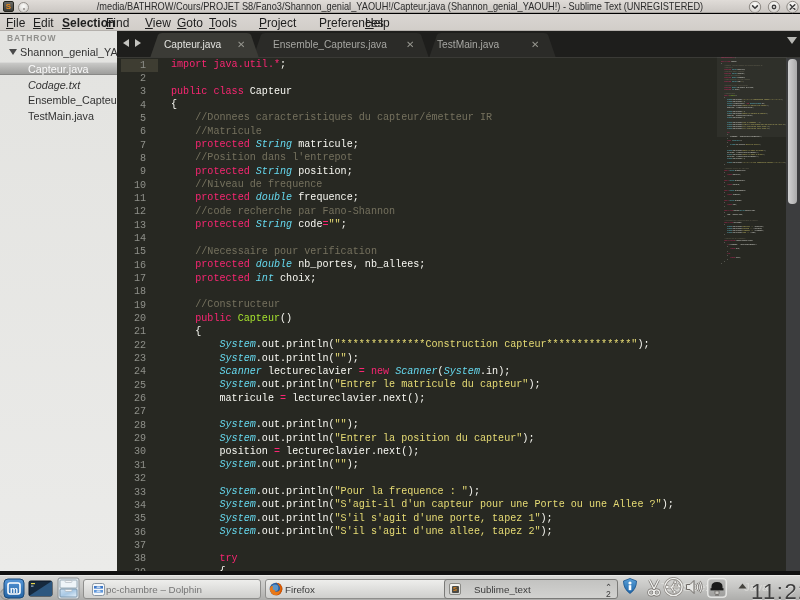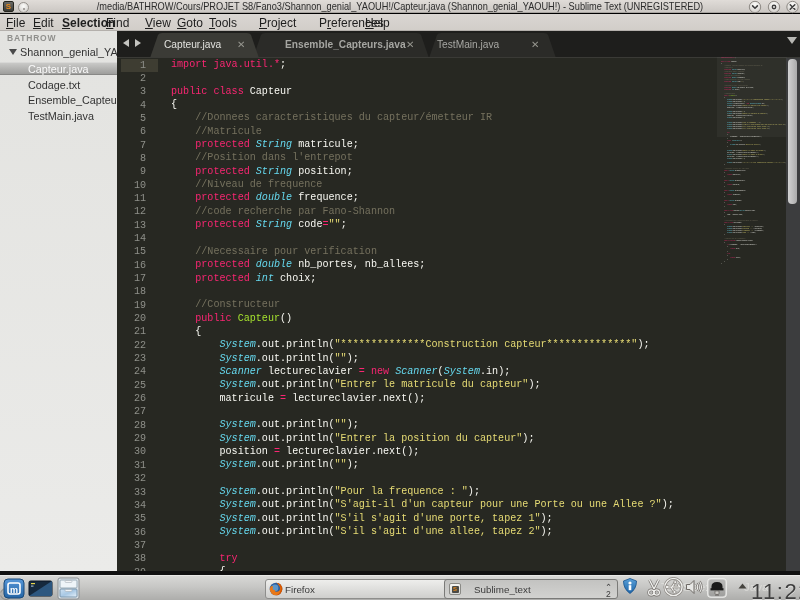--- a/index.html
+++ b/index.html
@@ -98,39 +98,39 @@
  <div class="mi" style="left:243px;margin-left:16px;"><u>P</u>roject</div>
  <div class="mi" style="left:295px;padding-left:24px;">P<u>r</u>eferences</div>
  <div class="mi" style="left:365px;"><u>H</u>elp</div>
 </div>
 
 <div id="sidebar">
  <div id="folders-h">BATHROW</div>
  <div class="srow" style="top:15px;"><span style="display:inline-block;margin-left:9px;width:0;height:0;border-left:4px solid transparent;border-right:4px solid transparent;border-top:6px solid #4a4a4a;vertical-align:1px;"></span><span style="margin-left:3px;">Shannon_genial_YAOUH</span></div>
  <div id="sel-row"></div>
  <div class="srow" style="top:31.5px;left:28px;color:#fbfbfb;">Capteur.java</div>
- <div class="srow" style="top:47.5px;left:28px;">Codage.txt</div>
+ <div class="srow" style="top:47.5px;left:28px;font-style:italic;">Codage.txt</div>
  <div class="srow" style="top:63px;left:28px;">Ensemble_Capteurs.jav</div>
  <div class="srow" style="top:78.5px;left:28px;">TestMain.java</div>
 </div>
 
 <div id="editor">
  <div id="tabbar">
   <svg width="683" height="27" style="position:absolute;left:0;top:0;">
     <rect x="0" y="0" width="683" height="27" fill="#1e1e1c"></rect>
     <path d="M 136 27 L 144 4 Q 145 2 148 2 L 300 2 Q 303 2 304 4 L 312 27 Z" fill="#2b2b28"></path>
     <path d="M 312 27 L 320 4 Q 321 2 324 2 L 427 2 Q 430 2 431 4 L 439 27 Z" fill="#2b2b28"></path>
     <path d="M 33 27 L 41 4 Q 42 2 45 2 L 130 2 Q 133 2 134 4 L 142 27 Z" fill="#3b3b36"></path>
     <line x1="0" y1="26.5" x2="683" y2="26.5" stroke="#3a3a36" stroke-width="1"></line>
   </svg>
   <div style="position:absolute;left:6px;top:8px;width:0;height:0;border-top:4.5px solid transparent;border-bottom:4.5px solid transparent;border-right:6px solid #c4c4c0;"></div>
   <div style="position:absolute;left:18px;top:8px;width:0;height:0;border-top:4.5px solid transparent;border-bottom:4.5px solid transparent;border-left:6px solid #c4c4c0;"></div>
   <div class="tablabel" style="left:47px;color:#e2e2de;">Capteur.java</div>
   <div class="tabx" style="left:120px;">✕</div>
-  <div class="tablabel" style="left:168px;color:#a6a6a2;font-weight:bold;">Ensemble_Capteurs.java</div>
+  <div class="tablabel" style="left:156px;color:#a6a6a2;">Ensemble_Capteurs.java</div>
   <div class="tabx" style="left:289px;">✕</div>
   <div class="tablabel" style="left:320px;color:#a6a6a2;">TestMain.java</div>
   <div class="tabx" style="left:414px;">✕</div>
   <div id="tab-ovf"></div>
  </div>
  <div id="codewrap">
   <div id="lnhl"></div>
   <pre id="gutter">1
 2
 3
@@ -348,20 +348,30 @@
           <stop offset="1" stop-color="#2565a5"></stop>
    </linearGradient>
    <linearGradient id="cabg" x1="0" y1="0" x2="1" y2="1">
     <stop offset="0" stop-color="#cfe2f2"></stop>
           <stop offset="0.5" stop-color="#a8c8e4"></stop>
           <stop offset="1" stop-color="#e8f2fa"></stop>
    </linearGradient>
   </defs>
  </svg>
 
+ <div class="tbtn" style="left:83px;width:178px;">
+   <svg width="13" height="13" style="position:absolute;left:8px;top:3px;">
+     <rect x="0.5" y="0.5" width="12" height="12" rx="2" fill="#f4f7fa" stroke="#8a96a2"></rect>
+     <rect x="2" y="3" width="9" height="2.6" fill="#3d78c8"></rect>
+     <rect x="2" y="7" width="9" height="2.6" fill="#5c96dc"></rect>
+     <rect x="4.5" y="3.6" width="4" height="1.2" rx="0.6" fill="#e8f0f8"></rect>
+     <rect x="4.5" y="7.6" width="4" height="1.2" rx="0.6" fill="#e8f0f8"></rect>
+   </svg>
+   <div class="lbl" style="left:22px;color:#757575;">pc-chambre – Dolphin</div>
+ </div>
 
  <div class="tbtn" style="left:265px;width:209px;">
    <svg width="14" height="14" style="position:absolute;left:3px;top:2.5px;">
      <circle cx="7" cy="7" r="6.3" fill="#2b5d9e"></circle>
      <circle cx="6" cy="6" r="3.4" fill="#5e96c8"></circle>
      <path d="M 7 0.7 A 6.3 6.3 0 1 1 0.7 7 Q 1.5 3 4 4.5 Q 3 6.5 4.5 8 Q 7 7.5 6 9.5 Q 8.5 10.5 10.5 8.5 Q 12 5.5 9.5 3 Q 8.5 0.8 7 0.7 Z" fill="#e87818"></path>
      <path d="M 7 0.7 Q 12.8 1.2 13.3 7 A 6.3 6.3 0 0 1 7 13.3 Q 12 11.5 11.5 6 Q 10.8 2 7 0.7 Z" fill="#d45500"></path>
    </svg>
    <div class="lbl" style="left:19px;">Firefox</div>
    <div class="badge" style="right:3px;top:4px;">⌃<br>3</div>

